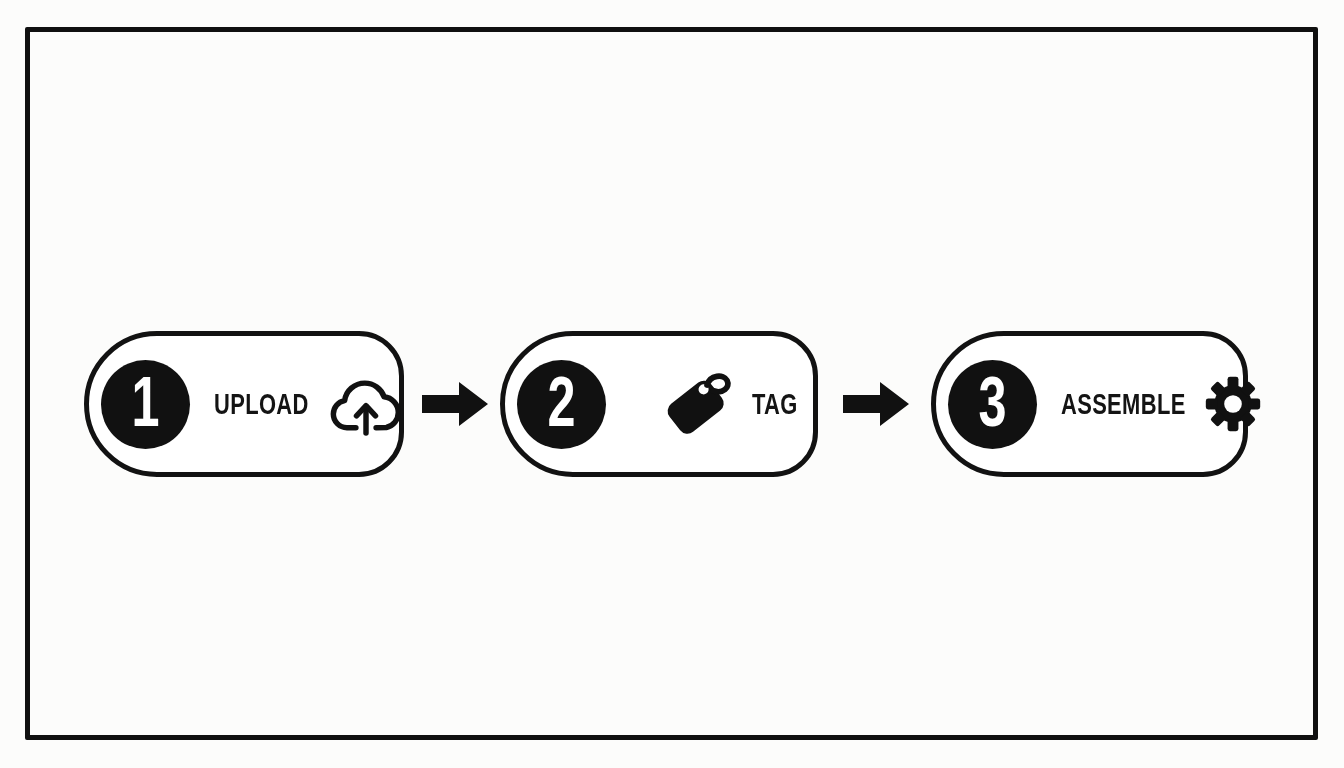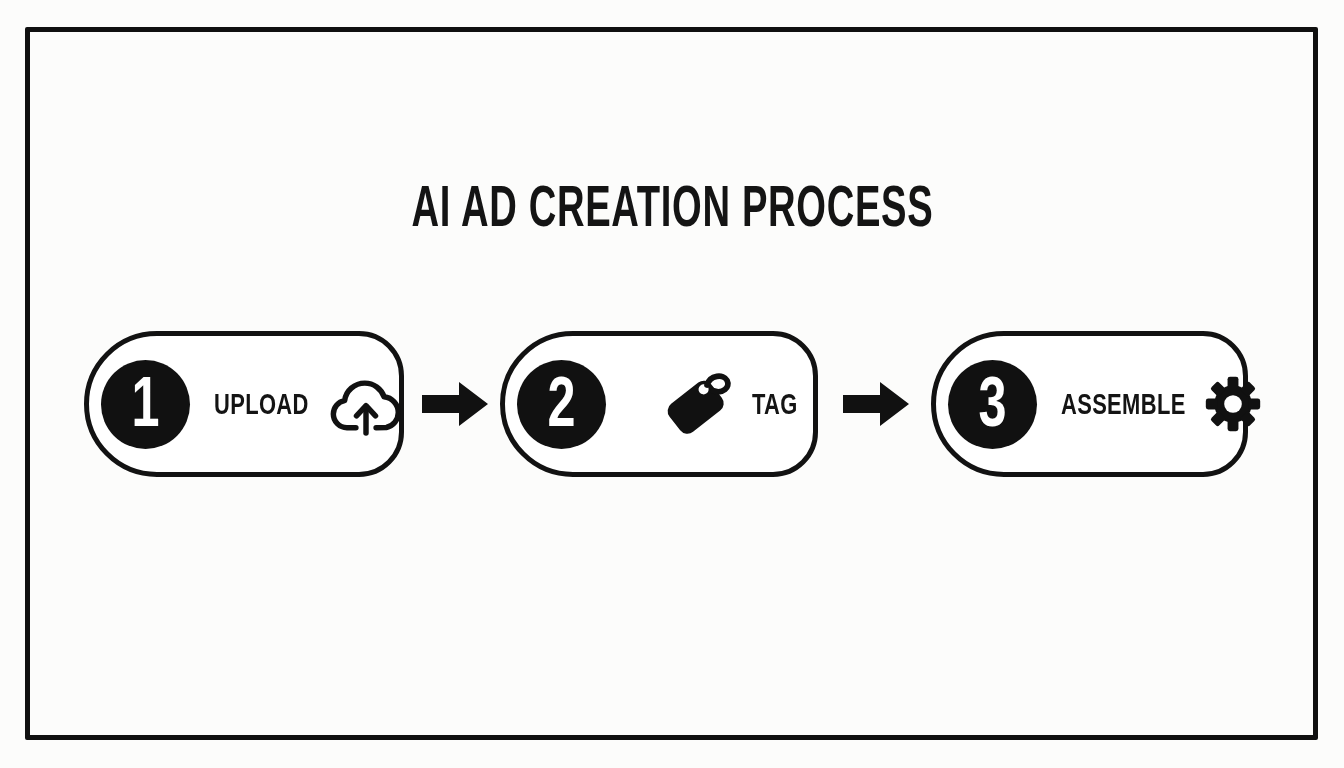--- a/index.html
+++ b/index.html
@@ -106,23 +106,20 @@
   .arrow-1 { margin-left: 18px; margin-right: 11px; }
   .arrow-2 { margin-left: 25px; margin-right: 21px; }
 </style>
 </head>
 <body>
 
 <div class="canvas">
 
   <div class="frame"></div>
 
-  <div class="title-wrap">
-    <span class="title">AI AD CREATION PROCESS</span>
-  </div>
 
   <div class="flow">
 
     <div class="pill pill-1">
       <div class="badge">
         <span class="badge-num">1</span>
       </div>
       <span class="step-label lbl-upload">UPLOAD</span>
       <svg class="icon icon-cloud" width="76" height="63" viewBox="0 0 64 53" aria-hidden="true">
         <path d="M23.5 46 H16 C9.6 46 4.5 40.8 4.5 34.5 C4.5 28.8 8.6 24.1 14 23.2 C15.1 14.9 22.3 8.5 31 8.5 C38.5 8.5 44.9 13.3 47.2 20 C53.9 20.7 59.2 26.4 59.2 33.3 C59.2 39.5 54.9 44.7 49.1 45.9 L40.5 46" fill="none" stroke="#111111" stroke-width="4.6" stroke-linecap="round" stroke-linejoin="round"></path>

